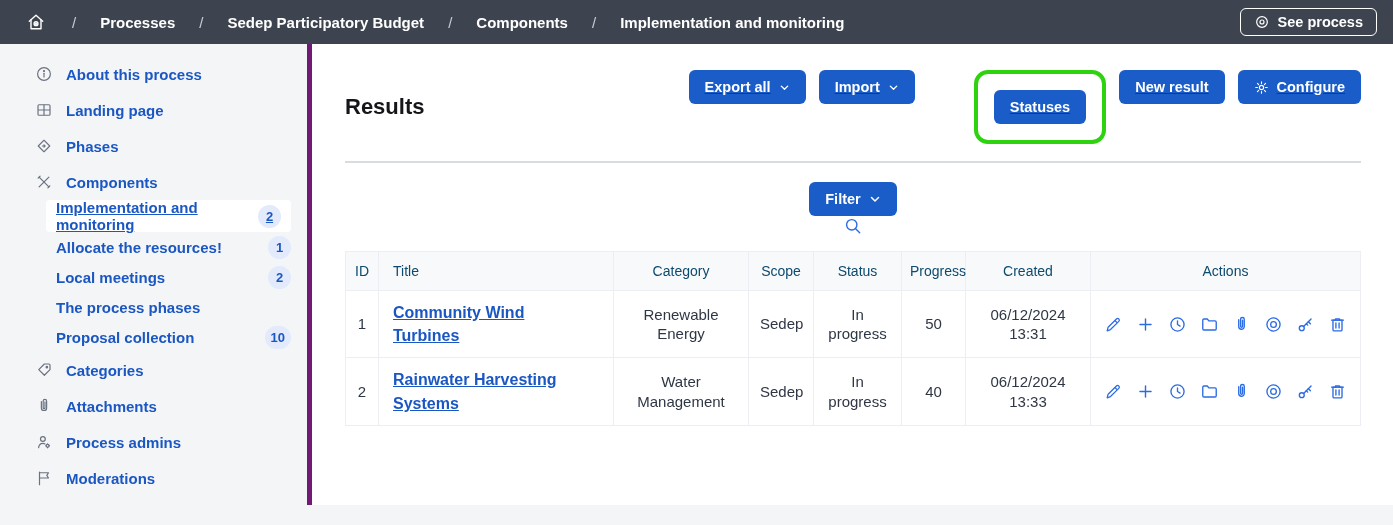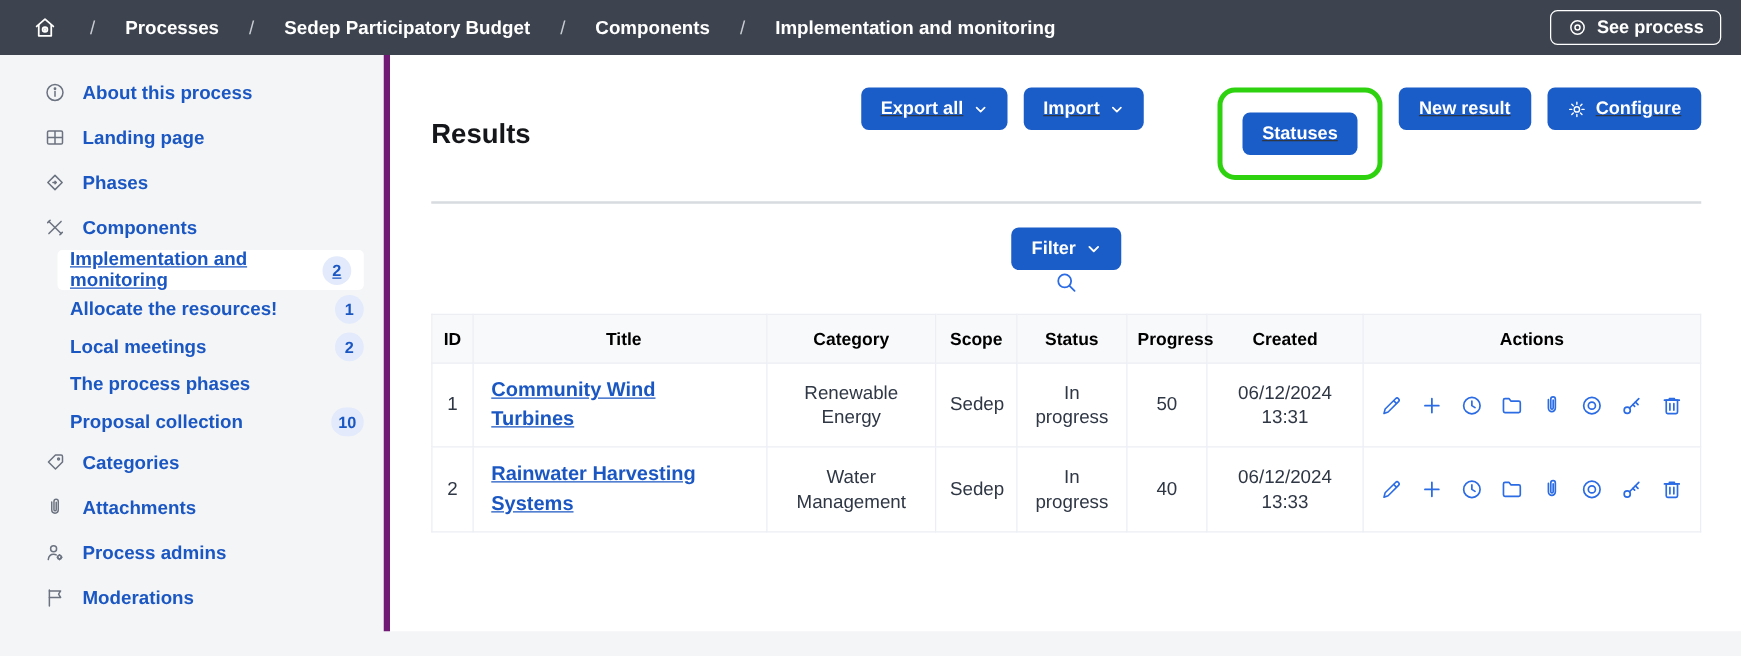--- a/index.html
+++ b/index.html
@@ -67,24 +67,24 @@
   .search-input {
     flex:1; margin-left:70px; border:none; outline:none; background:transparent;
     font-size:16px; color:#3b4151; font-family:inherit;
   }
   .search-input::placeholder { color:#9aa2ad; }
   .search-btn { background:none; border:none; padding:0 2px; color:#2b6be4; cursor:pointer; display:flex; }
   
   .results-table { margin-top:15px; width:100%; border-collapse:collapse; table-layout:fixed; }
   .results-table th, .results-table td { border:1px solid #eceef3; }
   .results-table th {
-    background:#f8f9fb; color:#000000; font-size:14px; font-weight:700;
+    background:#f8f9fb; color:#0c4a6e; font-size:14px; font-weight:400;
     padding:11px 8px; text-align:center;
   }
-  .results-table th.h-title { text-align:center; padding-left:14px; }
+  .results-table th.h-title { text-align:left; padding-left:14px; }
   .results-table td {
     color:#2f3745; font-size:15px; padding:10px 11px; text-align:center;
     vertical-align:middle; line-height:1.3;
   }
   td.title-cell { text-align:left; padding-left:14px; }
   .title-link {
     color:#1b57c2; font-weight:700; font-size:16px; text-decoration:underline;
     display:inline-block; max-width:190px; line-height:1.45; cursor:pointer;
   }
   .actions { display:flex; justify-content:center; align-items:center; gap:13px; }

